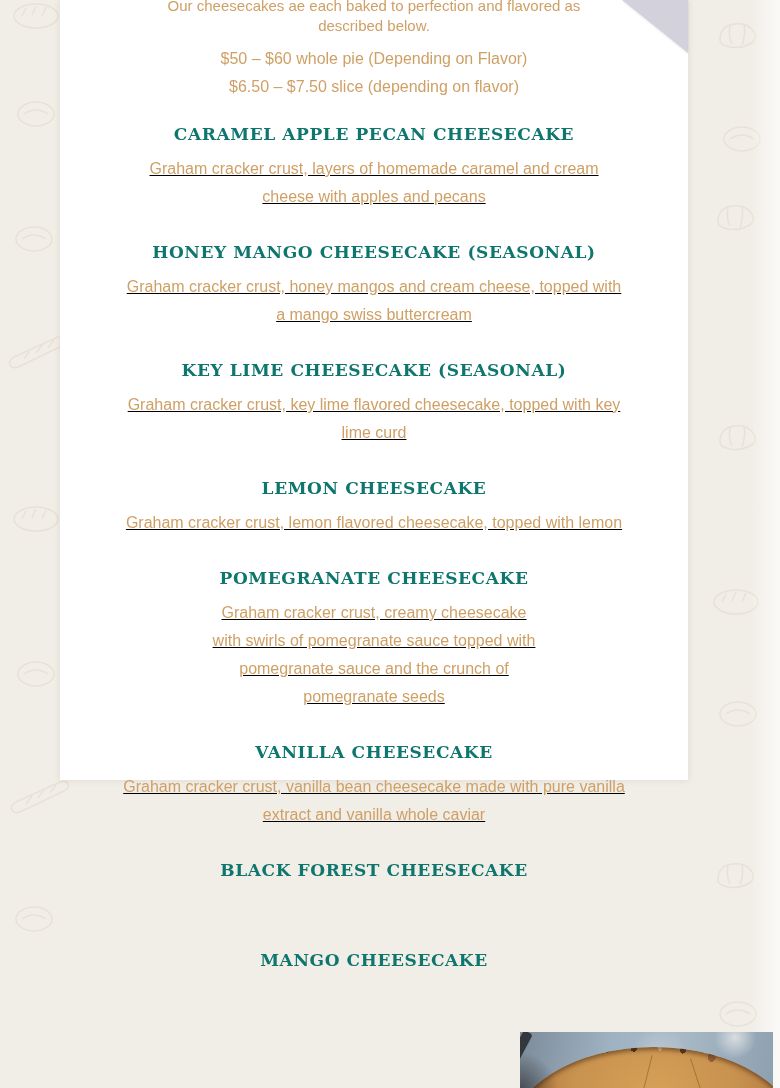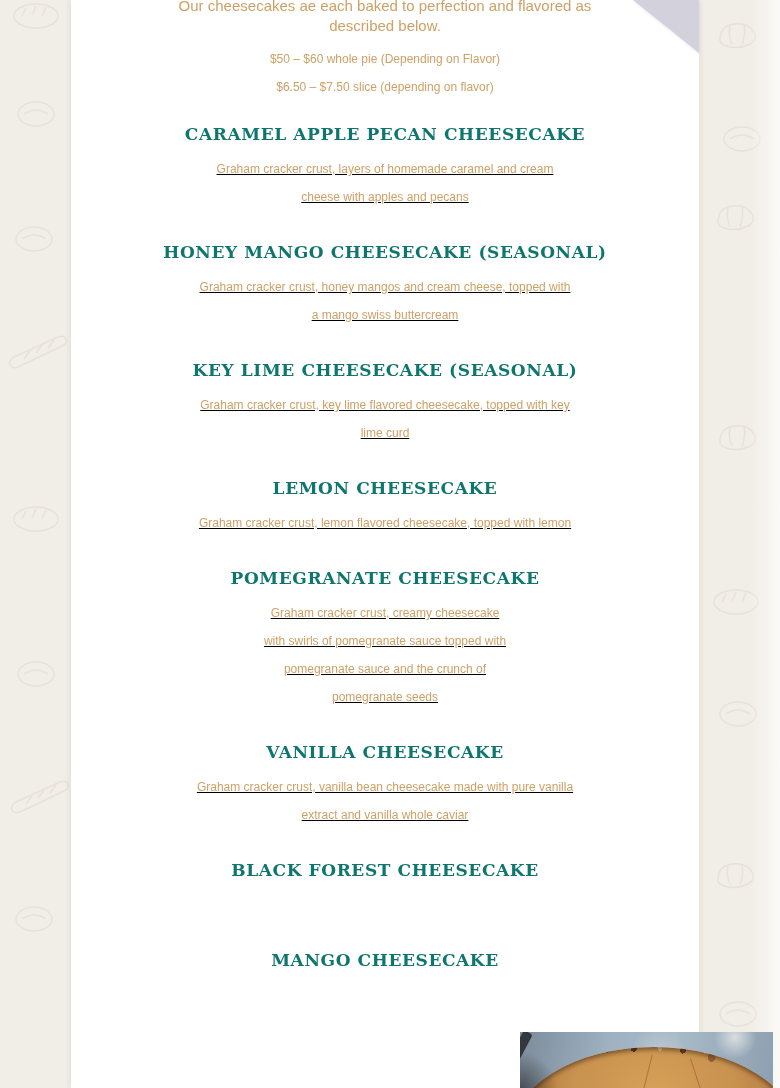--- a/index.html
+++ b/index.html
@@ -8,32 +8,32 @@
     background:#f1ede7;
     font-family:"Liberation Sans", sans-serif;
   }
   
   .bg-icon{position:absolute;opacity:.55;}
   .bg-icon svg{display:block;}
   .bg-right-fade{position:absolute;top:0;right:0;width:30px;height:1088px;
     background:linear-gradient(to right, rgba(251,250,248,0), #fbfaf8);}
   
   .content{
-    position:absolute;left:71px;top:0;width:628px;height:1088px;
+    position:absolute;left:60px;top:0;width:628px;height:780px;
     background:#ffffff;box-shadow:0 0 7px rgba(60,50,40,.10);
   }
   .corner-triangle{
     position:absolute;top:0;right:0;width:0;height:0;
     border-top:53px solid #d3d2dc;border-left:66px solid transparent;
     filter:drop-shadow(0 1px 1px rgba(0,0,0,.08));
   }
   .intro{margin:-4px auto 0;line-height:20px;font-size:15px;color:#cfa066;text-align:center;}
   .price-block{margin-top:9px;}
   .price-line,.desc-line{
-    line-height:28px;min-height:28px;font-size:12px;color:#cfa066;
+    line-height:28px;min-height:28px;font-size:16px;color:#cfa066;
     text-align:center;white-space:nowrap;
   }
   .menu-section .item-name{
     font-family:"DejaVu Serif", serif;font-weight:700;font-size:17px;line-height:1;
     letter-spacing:.6px;color:#0f766e;text-align:center;margin:33px 0 0;
   }
   .menu-section:first-child .item-name{margin-top:25px;}
   .item-desc{margin-top:12px;text-decoration:underline;}
   
   .photo{

